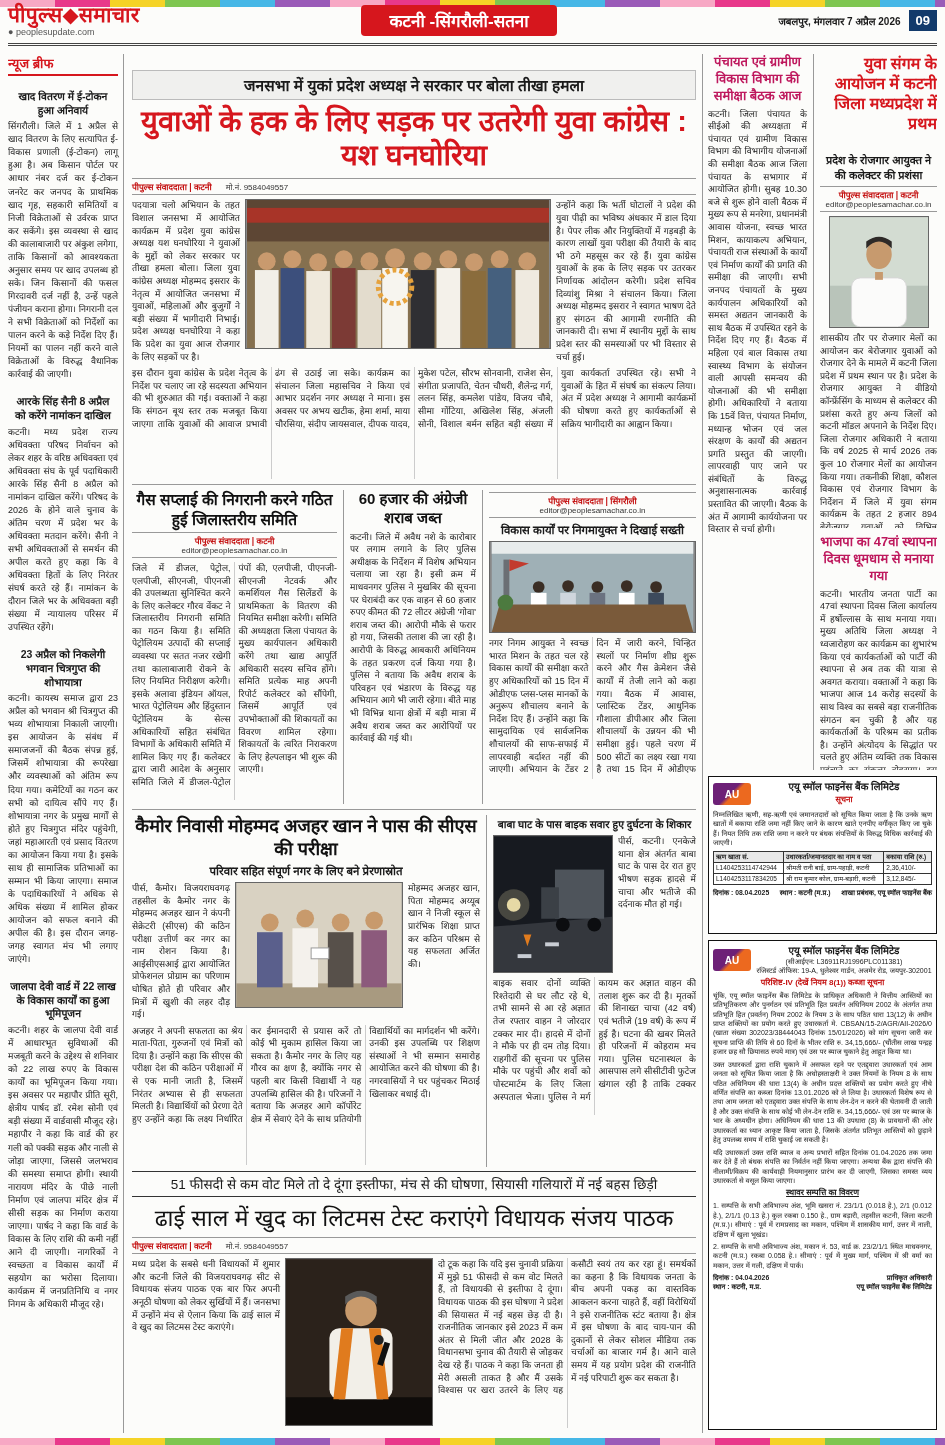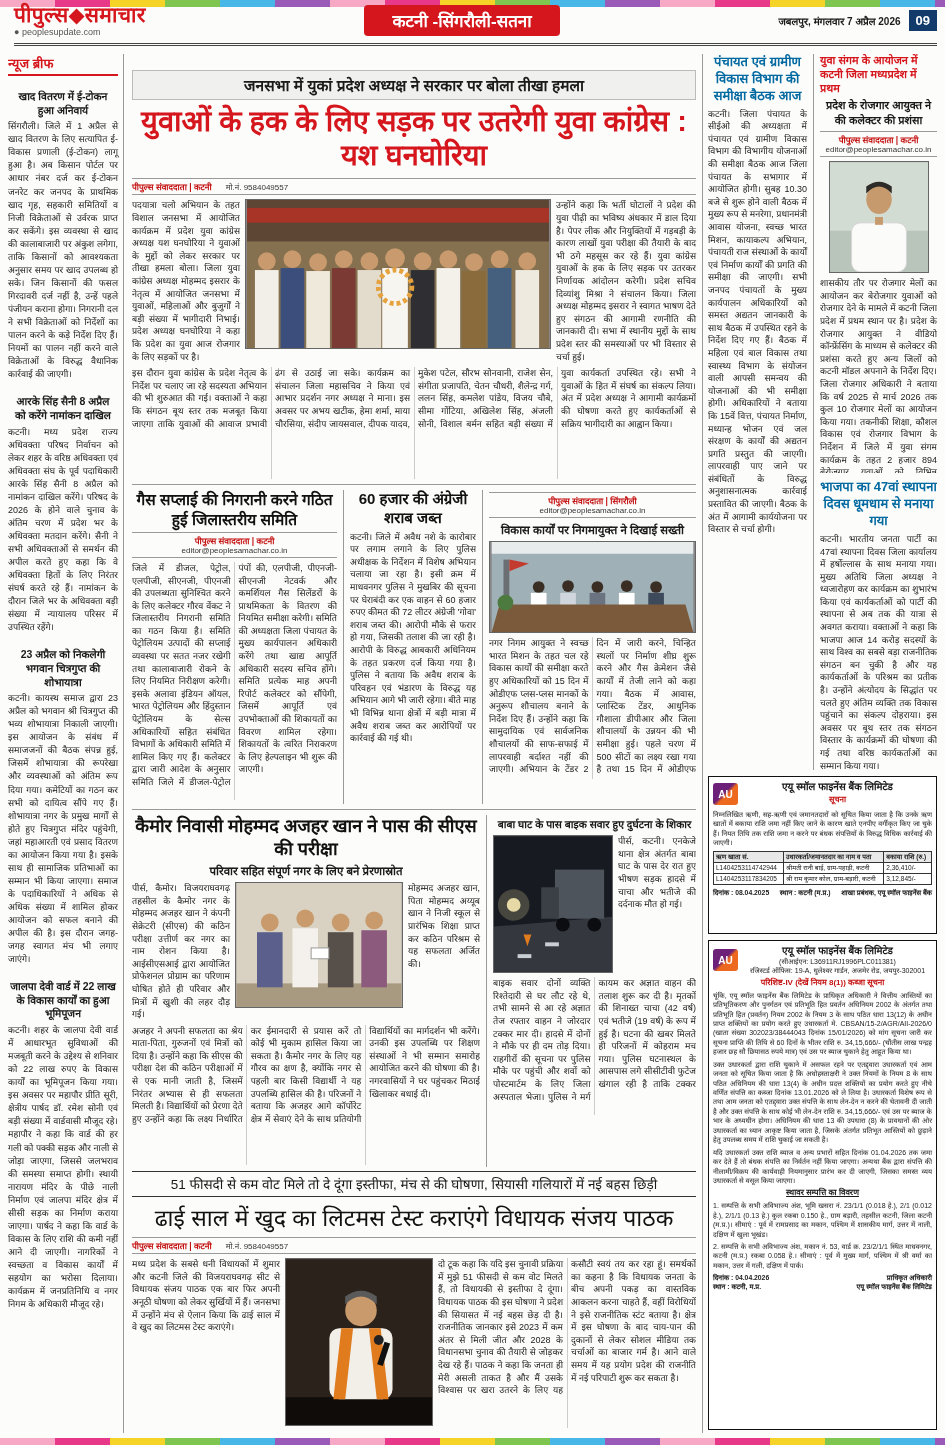--- a/index.html
+++ b/index.html
@@ -1,20 +1,20 @@
 <!DOCTYPE html>
 <html><head>
 <meta charset="utf-8">
 <style>
 *{margin:0;padding:0;box-sizing:border-box}
 html,body{width:945px;height:1445px}
 body{background:#fcfcfa;font-family:"Liberation Sans","DejaVu Sans",sans-serif;position:relative;overflow:hidden;color:#1a1a1a}
 .strip{position:absolute;left:0;width:945px;height:7px;background:repeating-linear-gradient(90deg,#f7a8c4 0 55px,#e8388a 55px 110px,#f5d327 110px 165px,#7ec650 165px 220px,#46b7e6 220px 275px,#9a5bb8 275px 330px)}
 .strip.top{top:0}.strip.bottom{bottom:0}
-header{position:absolute;top:10px;left:14px;right:8px;height:36px;display:flex;align-items:center;justify-content:space-between;border-bottom:3px double #444;padding-bottom:12px}
+header{position:absolute;top:10px;left:8px;right:8px;height:36px;display:flex;align-items:center;justify-content:space-between;border-bottom:3px double #444;padding-bottom:12px}
 .logo{font-size:21px;font-weight:bold;color:#d6161d;letter-spacing:.3px;line-height:1}
 .site{font-size:9px;color:#555;margin-top:2px}
 .edition-box{background:#d6161d;color:#fff;font-weight:bold;font-size:17px;padding:4px 28px;border-radius:4px;white-space:nowrap}
 .date-block{display:flex;align-items:center;gap:8px}
 .dateline{font-size:10px;font-weight:bold}
 .pageno{background:#123a6b;color:#fff;font-weight:bold;font-size:13px;padding:3px 7px}
 main{position:absolute;top:54px;left:8px;right:8px;bottom:12px}
 #brief-col{position:absolute;left:0;top:0;width:116px;height:100%;border-right:1px solid #999;padding-right:5px;overflow:hidden}
 #center-col{position:absolute;left:118px;top:16px;width:576px;padding:0 6px;height:100%;overflow:hidden}
 #right-col{position:absolute;left:694px;top:0;width:235px;height:100%;border-left:1px solid #999;padding-left:5px;overflow:hidden}
@@ -41,32 +41,32 @@
 .cols4{column-count:4;column-gap:8px;column-rule:1px solid #ccc}
 .subhead{font-weight:bold;font-size:11.5px;text-align:center;margin:2px 0 4px}
 #mid-band{height:314px;overflow:hidden}
 #bottom-band{height:352px;overflow:hidden}
 #cs .h2{font-size:18px}
 #accident .h2{font-size:16px}
 .flexrow{display:flex;gap:5px;margin-bottom:4px}
 .flexfill{flex:1;min-width:0}
 .litmus-kick{border-top:1.5px solid #333;border-bottom:1.5px solid #333;font-weight:normal;font-size:13.5px;text-align:center;padding:3px 0;margin:4px 0}
 h1.litmus-h{font-size:23px;text-align:center;font-weight:normal;margin:3px 0 4px;color:#111}
-.blue-h{color:#0369a1;font-weight:bold;text-align:center;line-height:1.3;margin-bottom:3px}
+.blue-h{color:#be185d;font-weight:bold;text-align:center;line-height:1.3;margin-bottom:3px}
 #panchayat .blue-h{font-size:13px}
 #bjp .blue-h{font-size:13px;margin-top:6px}
-#yuva .red-h{color:#d6161d;font-weight:bold;font-size:11px;text-align:left;line-height:1.25;margin-bottom:2px}
+#yuva .red-h{color:#d6161d;font-weight:bold;font-size:16px;text-align:right;line-height:1.25;margin-bottom:18px}
 .right-top{display:flex;gap:6px;height:716px;overflow:hidden}
 #panchayat{width:99px;flex:none}
 .right-sub{flex:1;border-left:1px solid #999;padding-left:6px;min-width:0}
 .ad{border:1.5px solid #111;padding:4px;margin-top:6px;font-size:7px;line-height:1.35;text-align:justify;overflow:hidden;background:#fff}
 #ad1{height:158px}
 #ad2{height:490px}
 .ad-head{display:flex;align-items:center;gap:5px;margin-bottom:2px}
-.au-logo{width:25px;height:22px;flex:none;background:linear-gradient(135deg,#6d2077 45%,#ec691f 55%);color:#fff;font-weight:bold;font-size:10px;display:flex;align-items:center;justify-content:center;border-radius:3px}
+.au-logo{width:38px;height:22px;flex:none;background:linear-gradient(135deg,#6d2077 45%,#ec691f 55%);color:#fff;font-weight:bold;font-size:10px;display:flex;align-items:center;justify-content:center;border-radius:3px}
 .ad-title{font-weight:bold;font-size:10px;text-align:center;flex:1;line-height:1.2}
 .ad-sub{font-size:7px;text-align:center}
 .ad .red{color:#c41212;font-weight:bold;text-align:center;font-size:8px;margin:2px 0}
 .ad table{width:100%;border-collapse:collapse;margin:3px 0;font-size:6.5px}
 .ad th,.ad td{border:1px solid #333;padding:1px 2px;text-align:left;line-height:1.25}
 .ad th{background:#e8e8e8;font-weight:bold}
 .ad-foot{display:flex;justify-content:space-between;font-weight:bold;font-size:6.8px;margin-top:3px;gap:6px}
 .prop-title{font-weight:bold;text-align:center;font-size:8px;margin:3px 0 2px;text-decoration:underline}
 .sign{text-align:right;font-weight:bold}
 p.mb{margin-bottom:3px}

